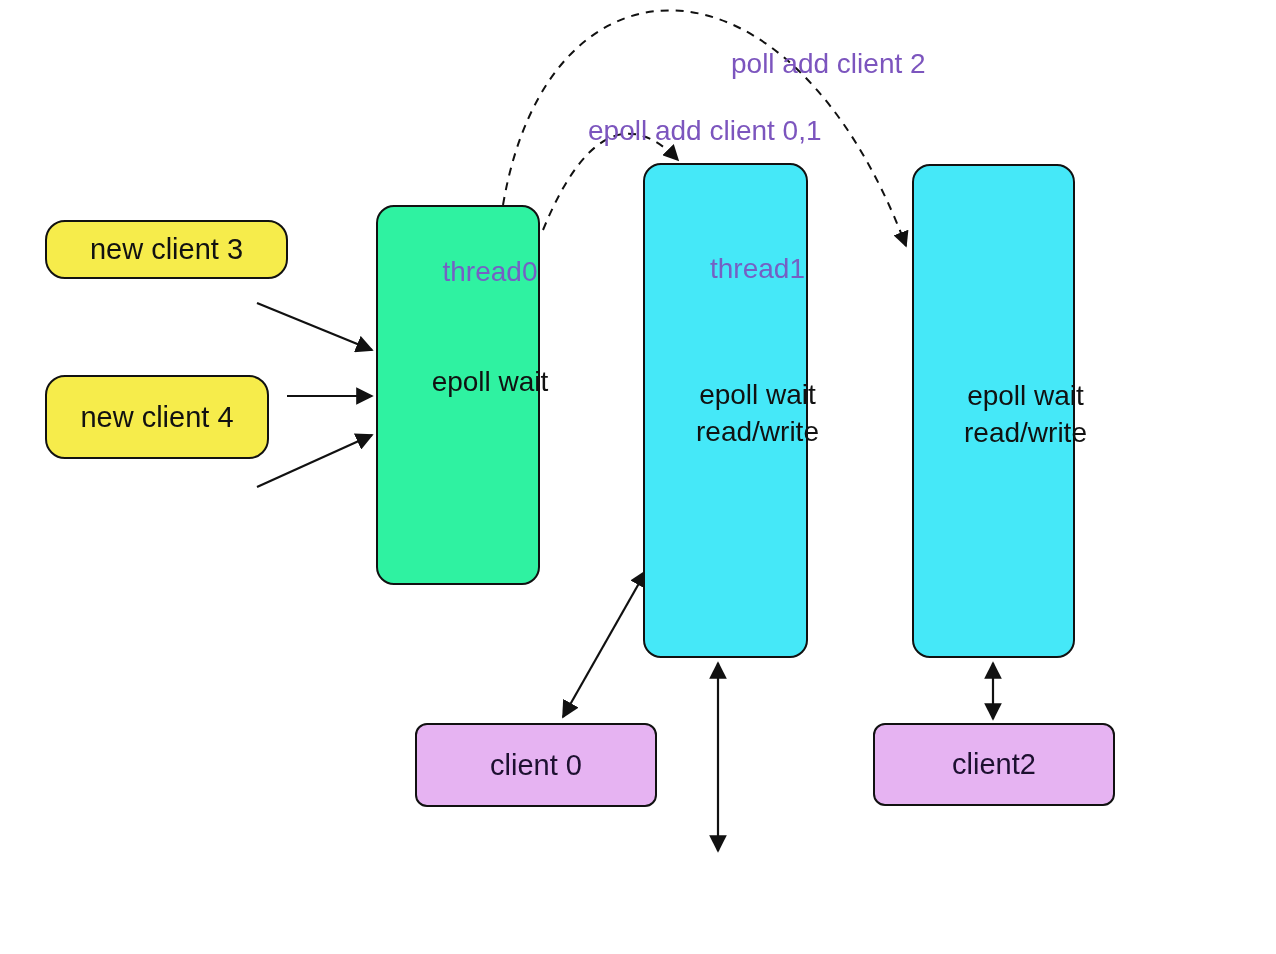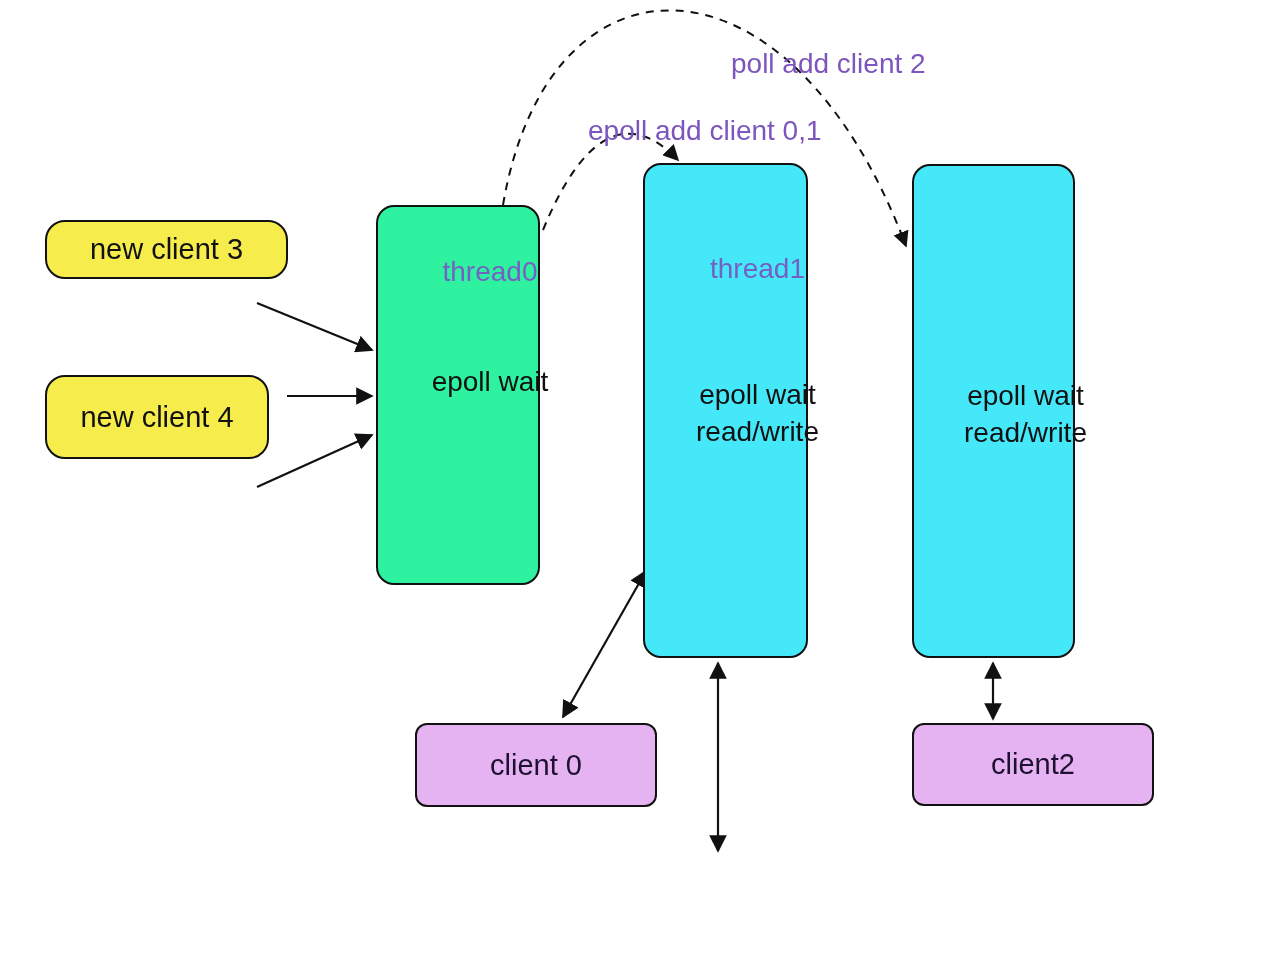--- a/index.html
+++ b/index.html
@@ -66,21 +66,21 @@
   }
   #node-thread0 .thread-body { top: 156px; }
   #node-thread1 .thread-body { top: 211px; }
   #node-thread2 .thread-body { top: 211px; }
 
   
   .client { border-radius: 12px; }
   .client .node-label { color: #1d1030; }
   #node-client-0 { left: 415px; top: 723px; width: 242px; height: 84px; }
   #node-client-1 { left: 593px; top: 855px; width: 242px; height: 85px; }
-  #node-client-2 { left: 873px; top: 723px; width: 242px; height: 83px; margin-left: 39px; }
+  #node-client-2 { left: 873px; top: 723px; width: 242px; height: 83px; }
 
   .edge-label {
     position: absolute;
     font-size: 28px;
     white-space: nowrap;
   }
   #label-poll-add-client-2  { left: 731px; top: 48px;  }
   #label-epoll-add-client01 { left: 582px; top: 115px; margin-left: 6px; }
 
   .watermark {

